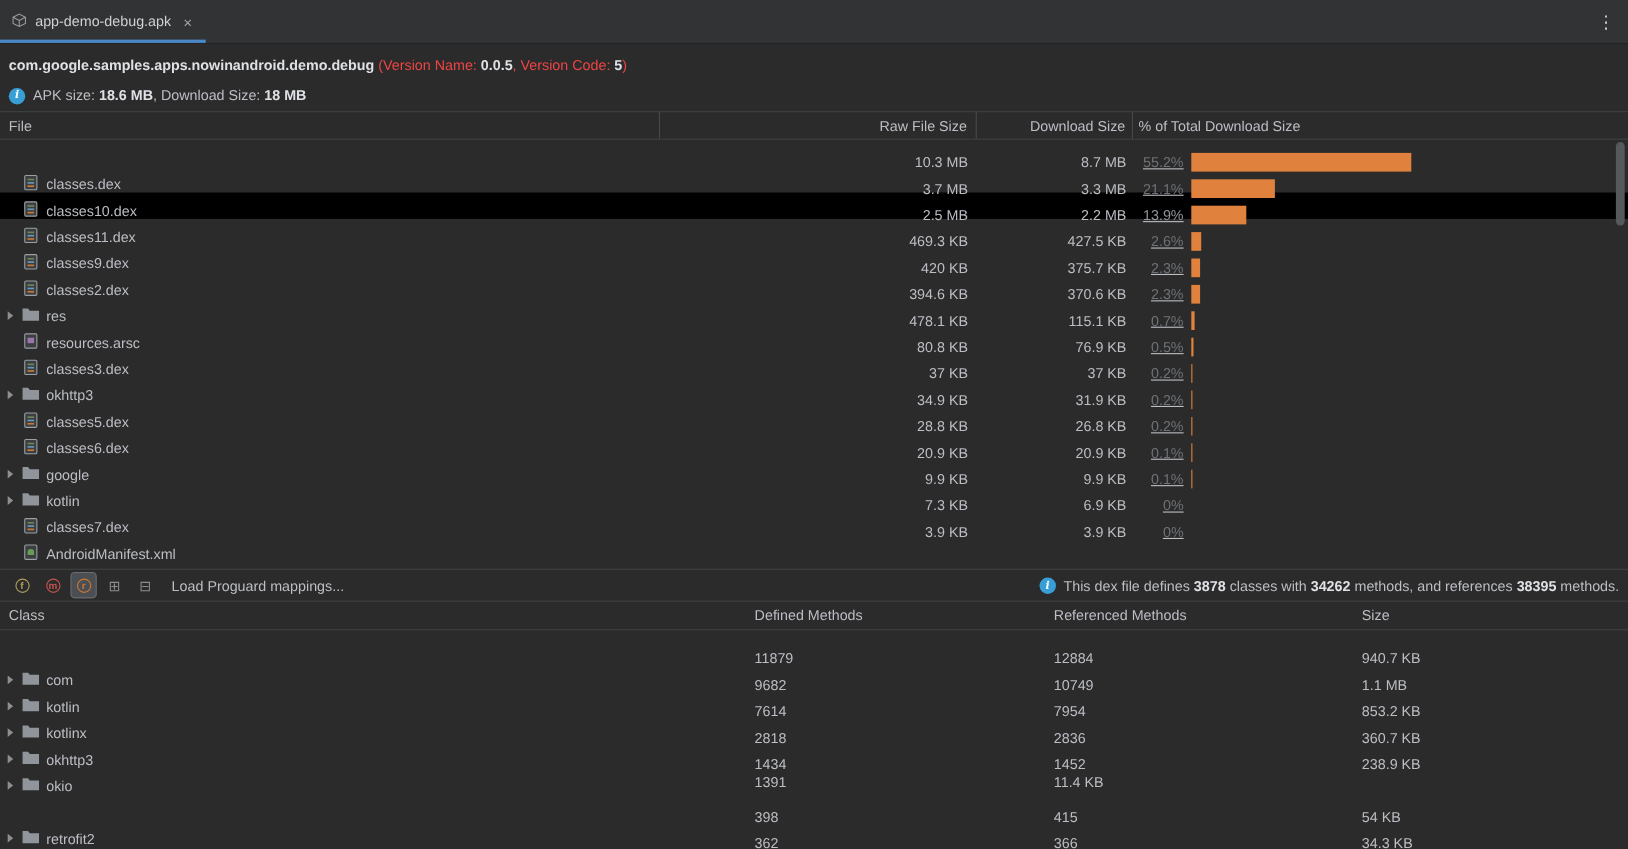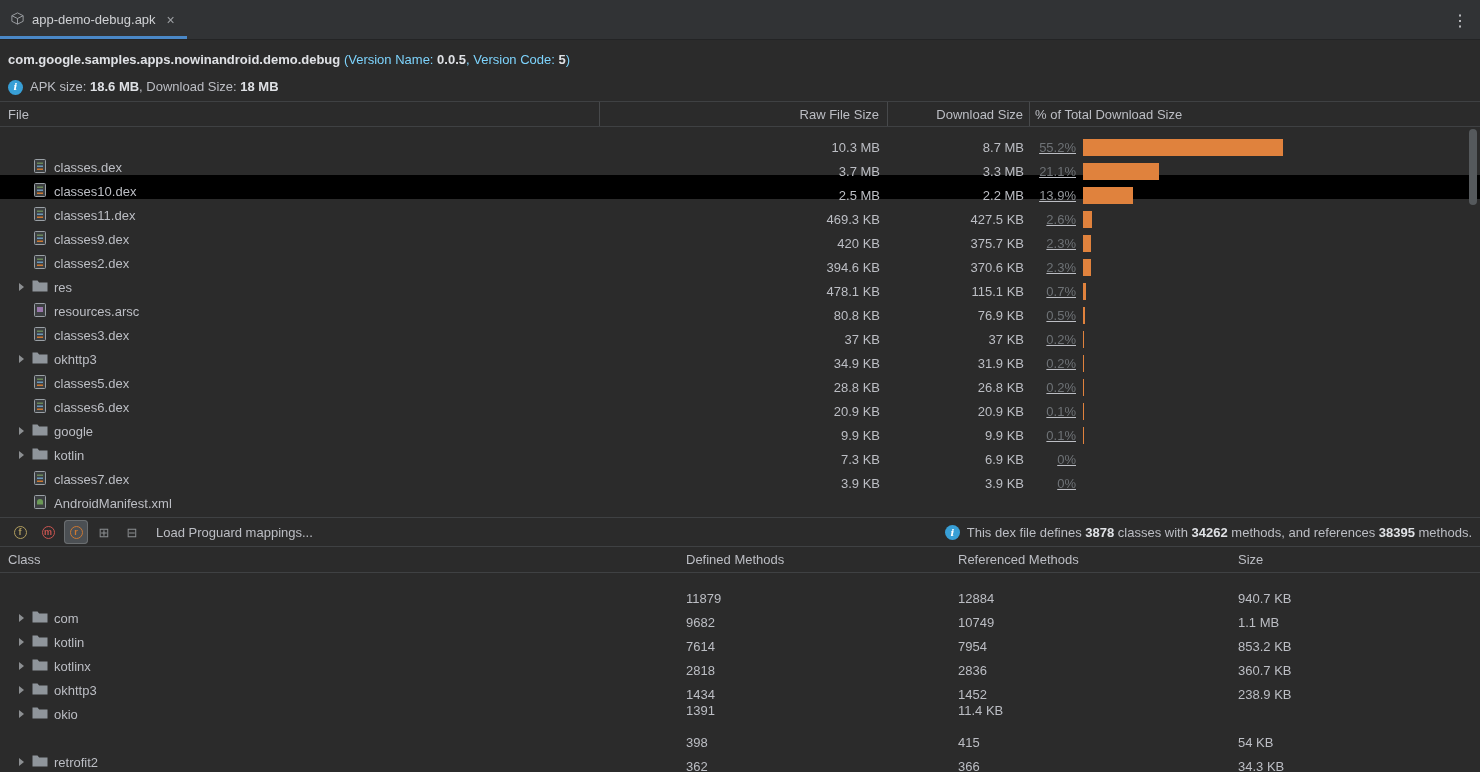--- a/index.html
+++ b/index.html
@@ -29,21 +29,21 @@
     position:absolute; right:10px; top:0; height:40px; width:20px;
     display:flex; align-items:center; justify-content:center;
     color:#cfd1d4; font-size:16px; letter-spacing:0;
   }
 
   
   .header { padding:6px 8px 0 8px; height:61px; position:relative; }
   .pkg-line { height:28px; line-height:28px; white-space:nowrap; }
   .size-line { height:26px; line-height:26px; display:flex; align-items:center; gap:7px; white-space:nowrap; }
   .b { font-weight:bold; color:#dfe1e5; }
-  .dim { color:#7dd3fc; }
+  .dim { color:#ef4444; }
   .info-icon {
     width:15px; height:15px; border-radius:50%; background:#389fd6; color:#fff;
     display:inline-flex; align-items:center; justify-content:center;
     font-family:"DejaVu Serif", serif; font-style:italic; font-weight:bold; font-size:10px;
     flex:0 0 auto;
   }
   .compare-btn {
     position:absolute; top:69px; right:8px; height:25px; padding:0 13px;
     background:transparent; border:1px solid #646769; border-radius:4px;
     color:#bcbec4; font-family:"Liberation Sans", sans-serif; font-size:13px;
@@ -59,21 +59,21 @@
   }
   .ft-header .hcell { padding:0 8px; height:100%; display:flex; align-items:center; }
   .ft-header .hcell.sep { border-right:1px solid #47494b; }
   .ft-header .h-right { justify-content:flex-end; }
   .ft-header .h-dl { padding-right:6px; }
   .ft-header .h-pct { padding-left:5px; }
 
   .ft-body { position:relative; height:384px; }
   .trow { height:24px; }
   .trow.selected { background:#000000; }
-  .cell-name { display:flex; align-items:center; padding-left:12px; overflow:hidden; white-space:nowrap;margin-top:40px; }
+  .cell-name { display:flex; align-items:center; overflow:hidden; white-space:nowrap;margin-top:40px; }
   .chevron-box { width:18px; display:flex; justify-content:center; flex:0 0 auto; }
   .chevron {
     width:0; height:0;
     border-left:5px solid #8c8f92; border-top:4px solid transparent; border-bottom:4px solid transparent;
   }
   .no-chevron { visibility:hidden; }
   .icon-slot { width:20px; display:flex; justify-content:center; align-items:center; margin-right:4px; flex:0 0 auto; }
   .cell-raw { text-align:right; padding-right:8px; }
   .cell-dl { text-align:right; padding-right:6px; }
   .cell-pct { display:flex; align-items:center; height:100%;text-decoration:underline; }

